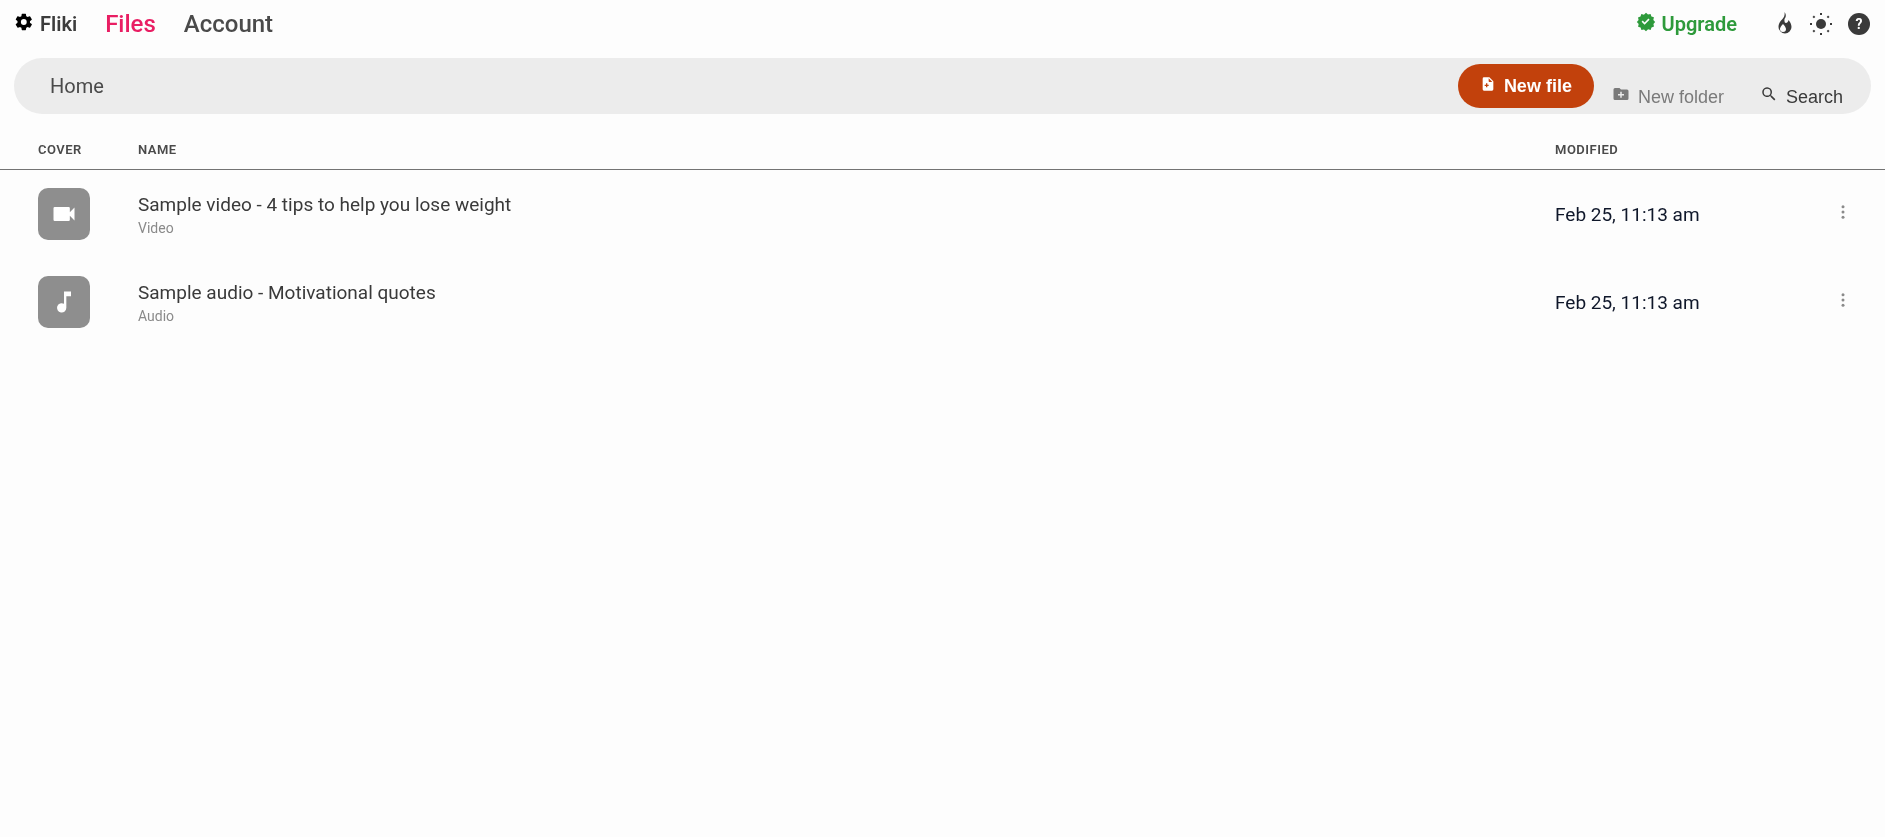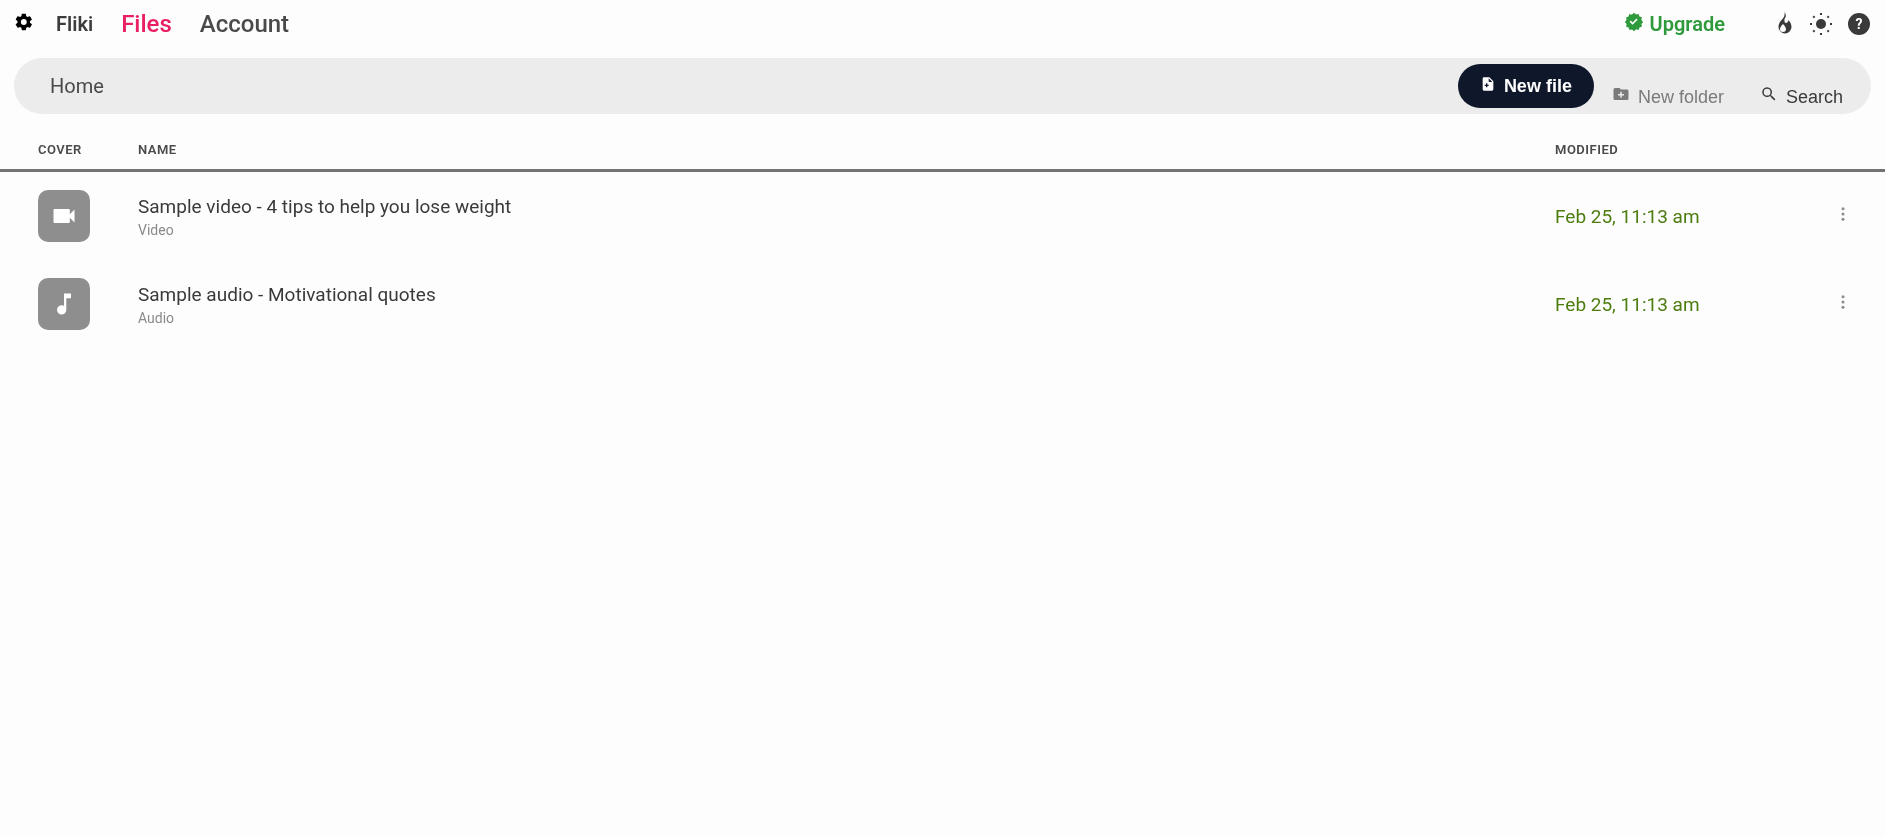--- a/index.html
+++ b/index.html
@@ -15,21 +15,21 @@
   
   .topnav {
     display: flex;
     align-items: center;
     height: 48px;
     padding: 0 14px;
   }
   .brand {
     display: flex;
     align-items: center;
-    gap: 22px;
+    gap: 6px;
     font-weight: 600;
     font-size: 20px;
     color: #3c3c3c;
     margin-right: 28px;
     justify-content: flex-end;
   }
   .brand svg { width: 20px; height: 20px; }
   .navlink {
     font-size: 24px;
     font-weight: 500;
@@ -39,21 +39,21 @@
   }
   .navlink.active { color: #e91e63; }
   .topnav-spacer { flex: 1; }
   .upgrade {
     display: flex;
     align-items: center;
     gap: 6px;
     color: #2e9a3b;
     font-weight: 600;
     font-size: 20px;
-    margin-right: 32px;
+    margin-right: 20px;
     cursor: pointer;
   }
   .upgrade svg { width: 20px; height: 20px; fill: #2e9a3b; }
   .topicon {
     color: #3a3a3a;
     margin-left: 14px;
     cursor: pointer;
     display: flex;
     align-items: center;
   }
@@ -68,21 +68,21 @@
     display: flex;
     align-items: center;
     padding: 0 10px 0 36px;
   }
   .breadcrumb {
     font-size: 20px;
     color: #4a4a4a;
     flex: 1;
   }
   .btn-primary {
-    background: #0f172a;
+    background: #c2410c;
     color: #fff;
     border: none;
     border-radius: 22px;
     height: 44px;
     padding: 0 22px;
     font-size: 18px;
     font-weight: 600;
     display: flex;
     align-items: center;
     gap: 8px;
@@ -103,21 +103,21 @@
     cursor: pointer;
   }
   .btn-ghost.dark { color: #3a3a3a; }
   .btn-ghost svg { width: 18px; height: 18px; fill: currentColor; }
 
   
   .thead {
     display: flex;
     align-items: center;
     padding: 28px 14px 12px 14px;
-    border-bottom: 3px solid #737373;
+    border-bottom: 1px solid #737373;
     font-size: 13px;
     letter-spacing: 0.5px;
     color: #4a4a4a;
     font-weight: 600;
   }
   .col-cover { width: 100px; padding-left: 24px; }
   .col-name  { flex: 1; padding-left: 24px; }
   .col-mod   { width: 260px; }
   .col-act   { width: 56px; }
 
@@ -151,21 +151,21 @@
     font-weight: 400;
   }
   .name .type {
     font-size: 14px;
     color: #8a8a8a;
     margin-top: 4px;
   }
   .mod {
     width: 260px;
     font-size: 19px;
-    color: #4d7c0f;
+    color: #0f172a;
   }
   .act {
     width: 56px;
     text-align: center;
     color: #8a8a8a;
     cursor: pointer;
   }
   .act svg { width: 18px; height: 18px; fill: #8a8a8a; }
 </style>
 </head>

